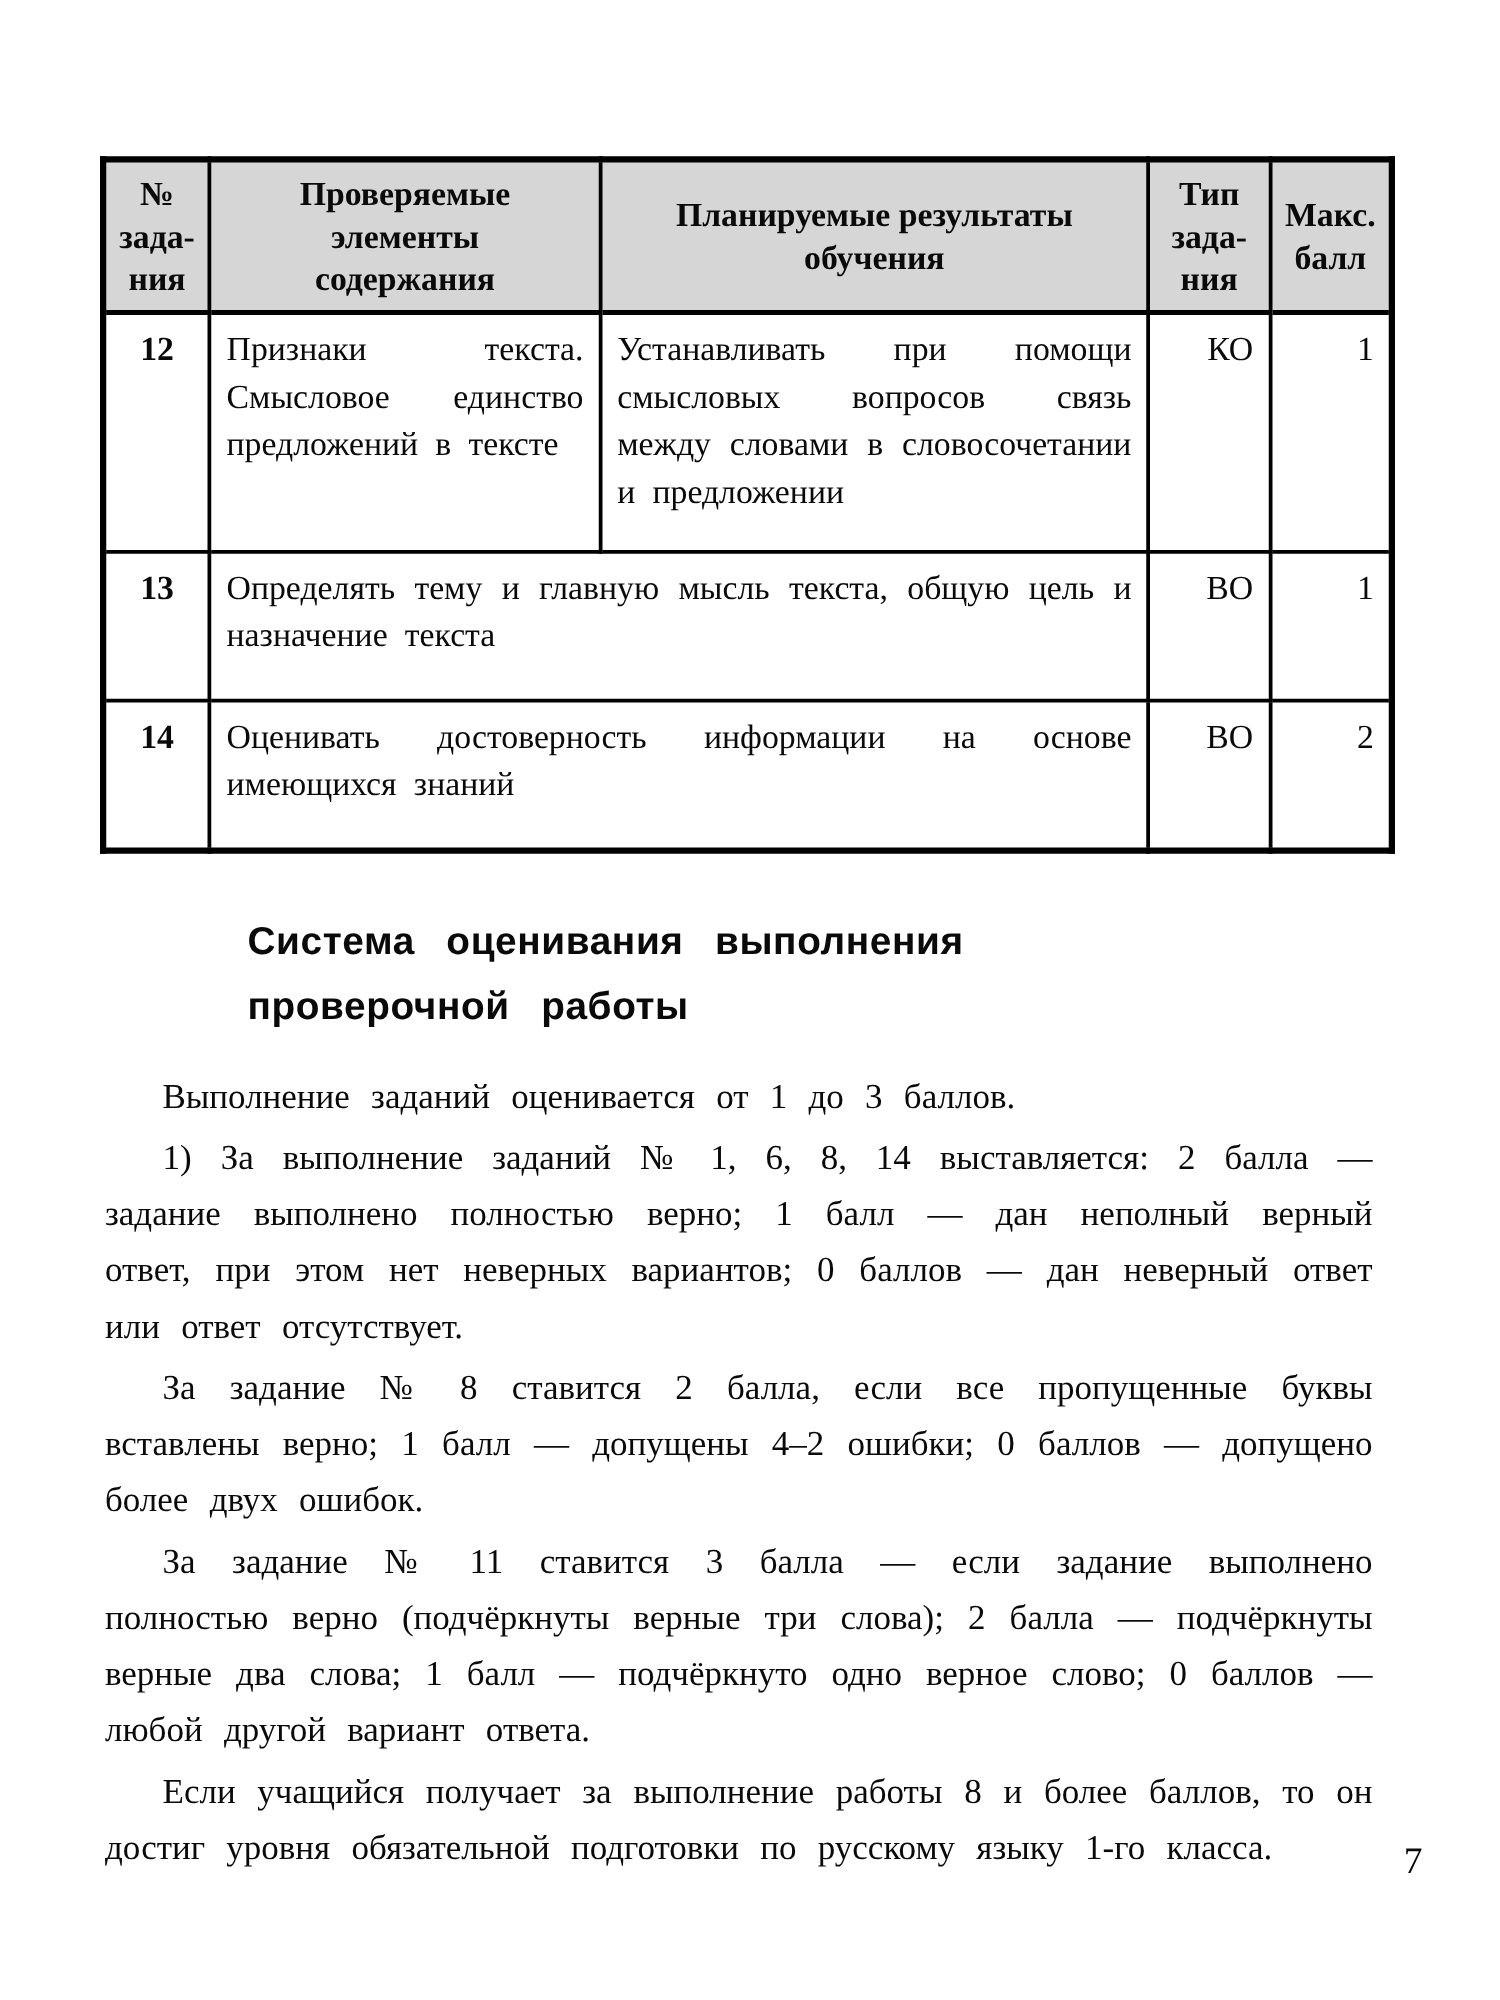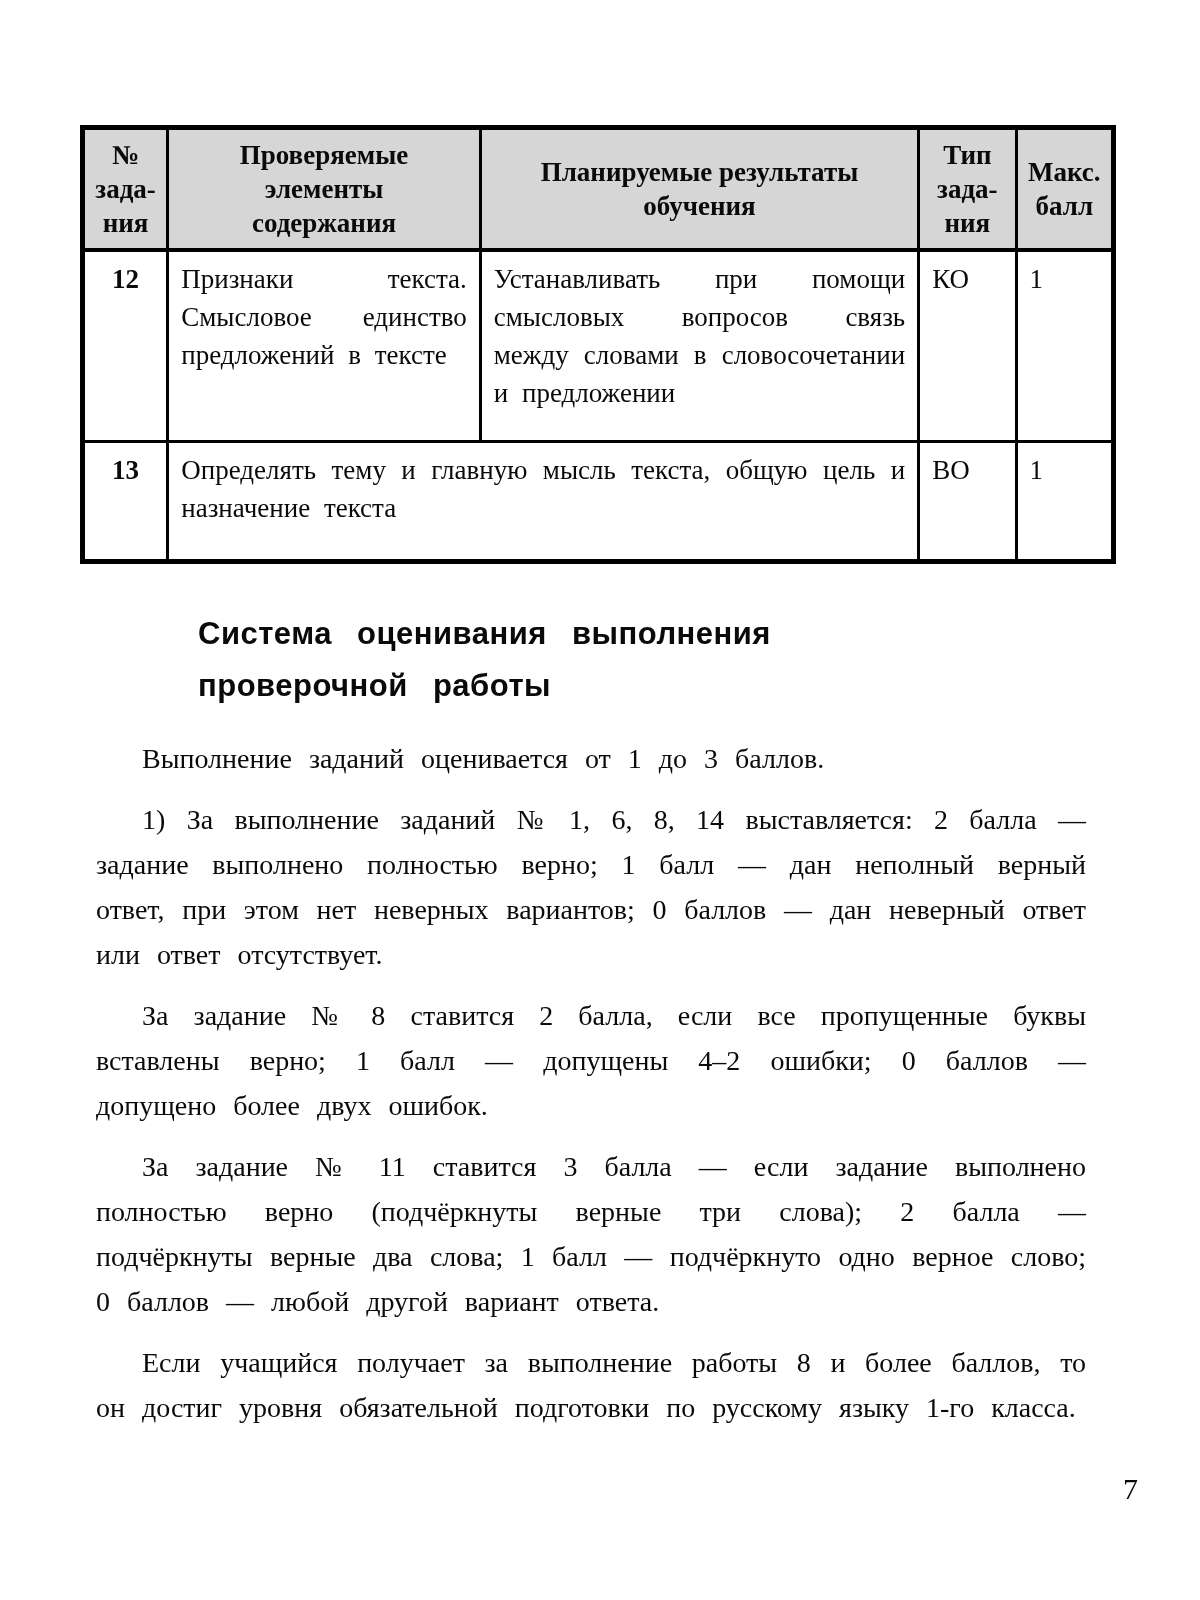--- a/index.html
+++ b/index.html
@@ -36,41 +36,41 @@
     line-height: 38px;
     vertical-align: top;
     padding: 8px 12px 28px;
   }
   .col-num   { width: 84px;  }
   .col-elem  { width: 308px; }
   .col-res   { width: 432px; }
   .col-type  { width: 96px;  }
   .col-max   { width: 96px;  }
   td.c-num  { text-align: center; font-weight: bold; padding-left: 4px; padding-right: 4px; }
-  td.c-type, td.c-max { text-align: left; padding-left: 4px; padding-right: 4px; }
+  td.c-type, td.c-max { text-align: right; padding-left: 4px; padding-right: 4px; }
   td.c-text { text-align: justify; word-spacing: 7px; }
   tr.tall td { height: 140px; }
   tr.mid td  { height: 80px; }
 
   
   h2.section {
     font-family: "Liberation Sans", sans-serif;
     font-weight: bold;
     font-size: 31px;
     line-height: 52px;
     word-spacing: 16px;
     letter-spacing: 0.5px;
     max-width: 800px;
     margin: 44px auto 24px;
   }
 
   
   .bodytext { width: 1022px; }
   .bodytext p {
-    margin: 16px;
+    margin: 4px;
     font-size: 28px;
     line-height: 45px;
     text-align: justify;
     text-indent: 46px;
     word-spacing: 10px;
   }
   .b { font-weight: normal; }
   .i { font-style: italic; }
 
   
@@ -111,20 +111,26 @@
         <td class="c-text">Устанавливать при помощи смысловых вопросов связь между словами в словосочетании и предложении</td>
         <td class="c-type">КО</td>
         <td class="c-max">1</td>
       </tr>
       <tr class="mid">
         <td class="c-num">13</td>
         <td class="c-text" colspan="2">Определять тему и главную мысль текста, общую цель и назначение текста</td>
         <td class="c-type">ВО</td>
         <td class="c-max">1</td>
       </tr>
+      <tr class="mid">
+        <td class="c-num">14</td>
+        <td class="c-text" colspan="2">Оценивать достоверность информации на основе имеющихся знаний</td>
+        <td class="c-type">ВО</td>
+        <td class="c-max">2</td>
+      </tr>
     </tbody>
   </table>
 
   <h2 class="section">Система оценивания выполнения проверочной работы</h2>
 
   <div class="bodytext">
     <p><span>Выполнение заданий оценивается от 1 до 3 баллов.</span></p>
     <p><span>1) За выполнение заданий № 1, 6, 8, 14 выставляется: </span><span class="b">2 балла</span><span> — задание выполнено полностью верно; </span><span class="b">1 балл</span><span> — дан неполный верный ответ, при этом нет неверных вариантов; </span><span class="b">0 баллов</span><span> — дан неверный ответ или ответ отсутствует.</span></p>
     <p><span>За задание № 8 ставится </span><span class="b">2 балла</span><span>, если все пропущенные буквы вставлены верно; </span><span class="b">1 балл</span><span> — допущены 4–2 ошибки; </span><span class="b">0 баллов</span><span> — допущено более двух ошибок.</span></p>
     <p><span>За задание № 11 ставится </span><span class="b">3 балла</span><span> — если задание выполнено полностью верно (подчёркнуты верные три слова); </span><span class="b">2 балла</span><span> — подчёркнуты верные два слова; </span><span class="b">1 балл</span><span> — подчёркнуто одно верное слово; </span><span class="b">0 баллов</span><span> — любой другой вариант ответа.</span></p>

